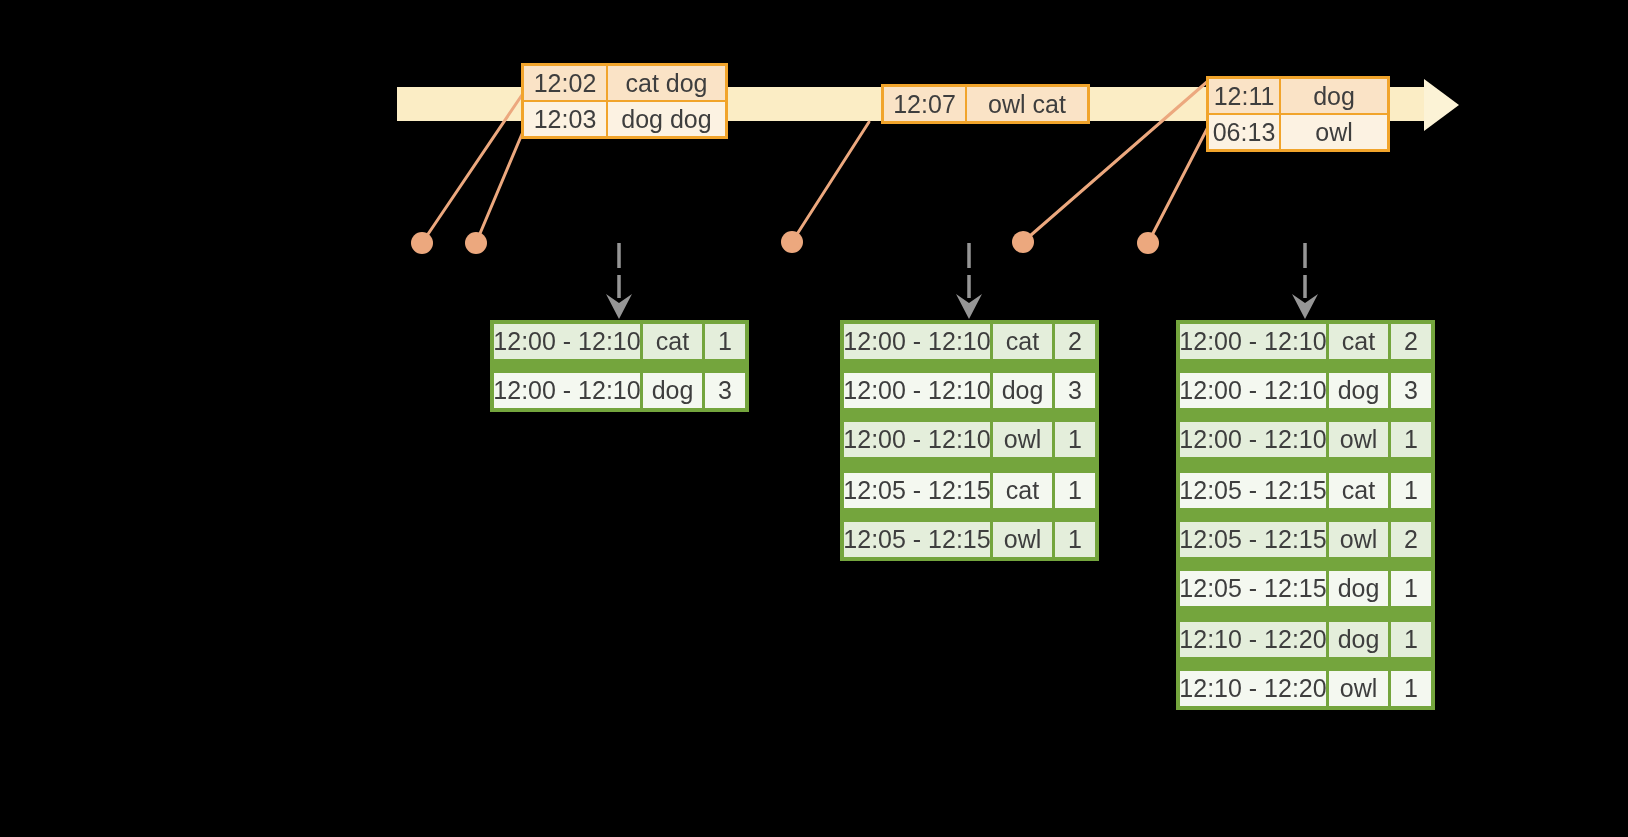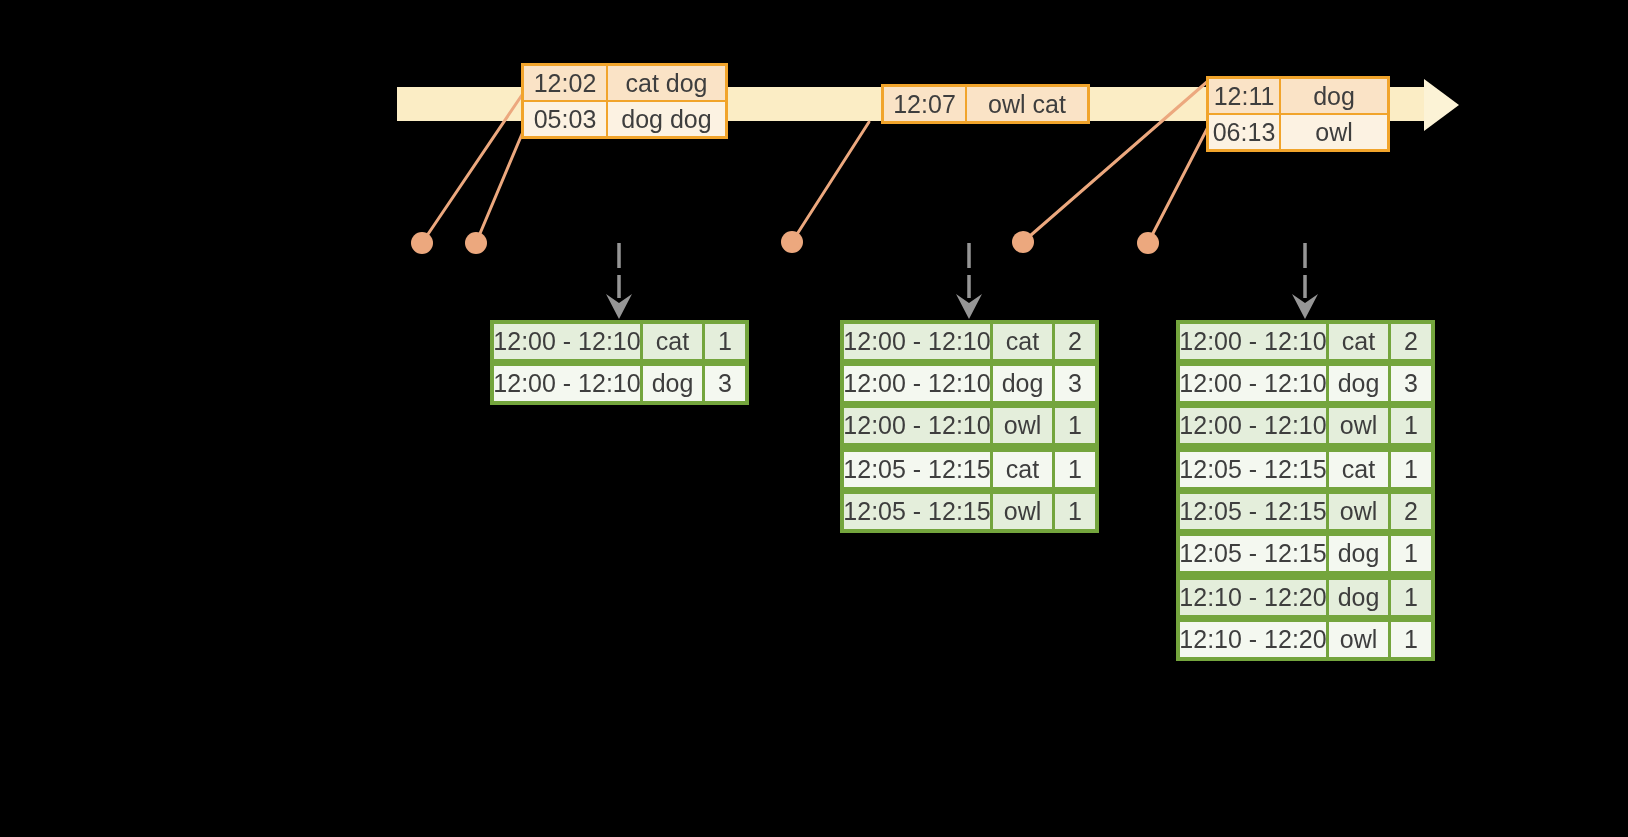--- a/index.html
+++ b/index.html
@@ -25,21 +25,21 @@
   .etable .row.alt .cell{background:var(--event-row-fill-2);}
   .et1 .time{width:82px}  .et1 .words{width:117px}
   .et2 .time{width:81px}  .et2 .words{width:120px}
   .et3 .time{width:70px}  .et3 .words{width:106px}
 
   
   .rtable{
     position:absolute;
     background:var(--result-border);
     border:4px solid var(--result-border);
-    display:flex;flex-direction:column;gap:7px;
+    display:flex;flex-direction:column;gap:14px;
     z-index:2;
   }
   .rtable .row{display:flex;gap:3px;height:35px;}
   .rtable .row.grp{margin-top:2px;}
   .rtable .cell{background:var(--result-row-fill-1);}
   .rtable .row.alt .cell{background:var(--result-row-fill-2);}
   .rtable .window{width:146px}
   .rtable .word{width:59px}
   .rtable .count{width:40px}
 
@@ -86,21 +86,21 @@
   </svg>
 
   <div class="etable et1" style="left:521px;top:63px">
 
       <div class="row">
         <div class="cell time">12:02</div>
         <div class="cell words">cat dog</div>
       </div>
 
       <div class="row alt">
-        <div class="cell time">05:03</div>
+        <div class="cell time">12:03</div>
         <div class="cell words">dog dog</div>
       </div>
     </div>
 
   <div class="etable et2" style="left:881px;top:84px">
 
       <div class="row">
         <div class="cell time">12:07</div>
         <div class="cell words">owl cat</div>
       </div>

